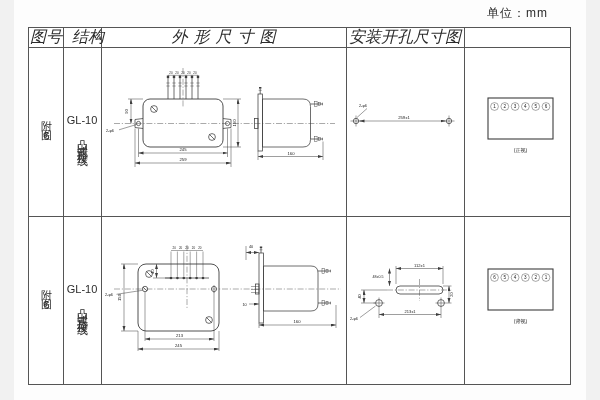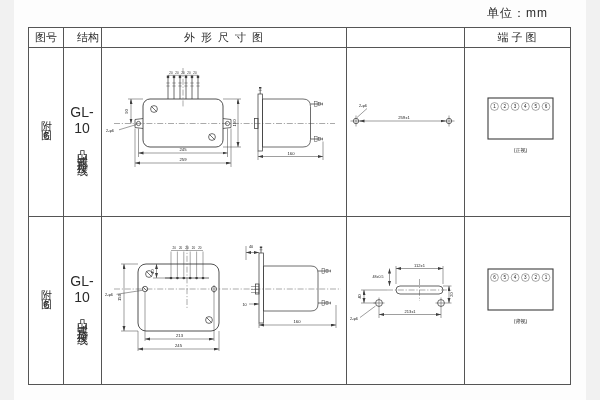--- a/index.html
+++ b/index.html
@@ -12,27 +12,27 @@
   .edge { position:absolute; top:0; bottom:0; width:14px; background:#f1f1f1; }
   .edge.l { left:0; } .edge.r { right:0; }
   .unit { position:absolute; left:487px; top:5px; font-size:12px; letter-spacing:1px; }
   .tbl { position:absolute; left:28px; top:27px; width:543px; height:358px;
          border:1px solid #555; box-sizing:border-box; background:#fff; }
   .gl { position:absolute; background:#555; }
   .gv { width:1px; top:0; bottom:0; }
   .gh { height:1px; left:0; right:0; }
   .cell { position:absolute; display:flex; align-items:center; justify-content:center;
           font-size:11px; }
-  .hd { font-size:11px; }
+  .hd { font-size:16px;font-style:italic; }
   .sp3 { letter-spacing:3px; text-indent:3px; }
   .sp6 { letter-spacing:6px; text-indent:6px; }
   .vtx { writing-mode:vertical-rl; text-orientation:upright; letter-spacing:9px; font-size:11px; }
   .vtx2 { writing-mode:vertical-rl; text-orientation:upright; letter-spacing:3px; font-size:11px; }
   .colcell { flex-direction:column; gap:5px; }
-  .model { font-size:14px; }
+  .model { font-size:11px; }
   .tbl svg { position:absolute; overflow:visible; }
   svg line, svg path, svg rect, svg circle, svg polyline { stroke:#3d3d3d; fill:none; stroke-width:.75; }
   svg .thin { stroke-width:.45; }
   svg .dim { stroke-width:.5; }
   svg .cl { stroke-dasharray:6 1.8 1.2 1.8; stroke-width:.5; stroke:#555; }
   svg .fil { fill:#3d3d3d; stroke:none; }
   svg text { fill:#222; stroke:none; font-family:"Liberation Sans","DejaVu Sans",sans-serif; }
 </style>
 </head>
 <body>
@@ -48,21 +48,21 @@
     <div class="gl gv" style="left:34px"></div>
     <div class="gl gv" style="left:72px"></div>
     <div class="gl gv" style="left:317px"></div>
     <div class="gl gv" style="left:435px"></div>
     <div class="gl gh" style="top:19px"></div>
     <div class="gl gh" style="top:188px"></div>
 
     <div class="cell hd" style="left:0;top:0;width:34px;height:19px">图号</div>
     <div class="cell hd" style="left:40px;top:0;width:38px;height:19px">结构</div>
     <div class="cell hd sp6" style="left:72px;top:0;width:245px;height:19px">外形尺寸图</div>
-    <div class="cell hd sp3" style="left:435px;top:0;width:106px;height:19px">端子图</div>
+    <div class="cell hd" style="left:317px;top:0;width:118px;height:19px">安装开孔尺寸图</div>
 
     <div class="cell" style="left:0;top:19px;width:34px;height:169px">
       <span class="vtx">附图6</span>
     </div>
     <div class="cell colcell" style="left:34px;top:19px;width:38px;height:169px">
       <span class="model">GL-10</span>
       <span class="vtx2">凸出式前接线</span>
     </div>
 
     <div class="cell" style="left:0;top:188px;width:34px;height:168px">

